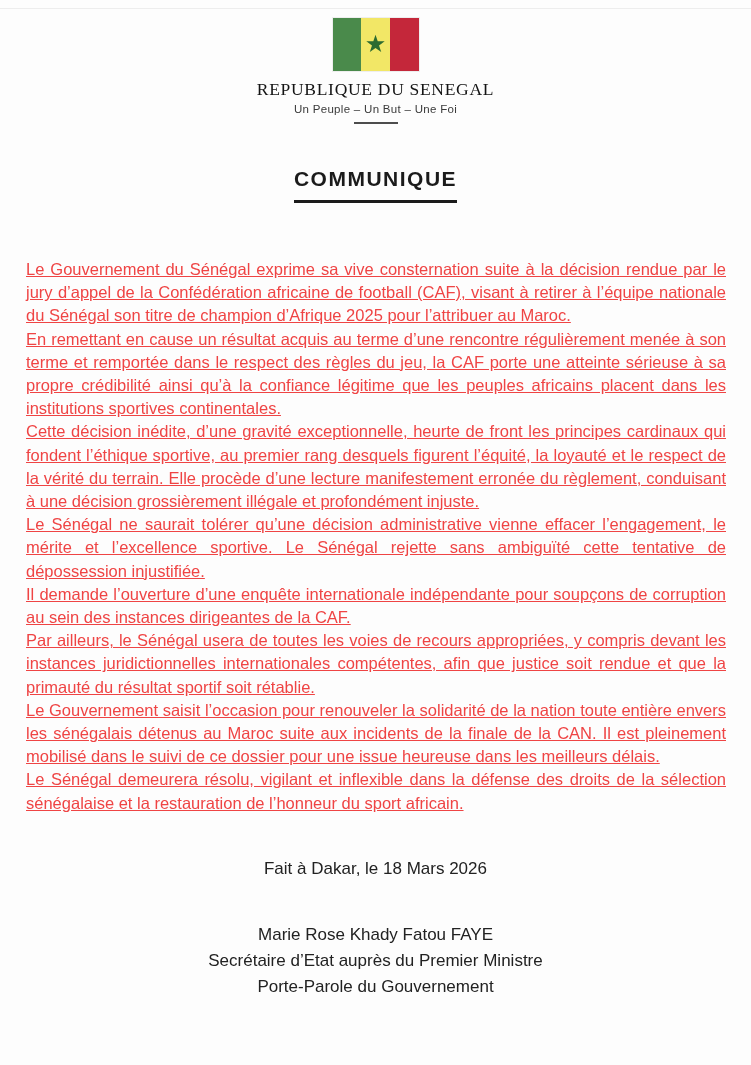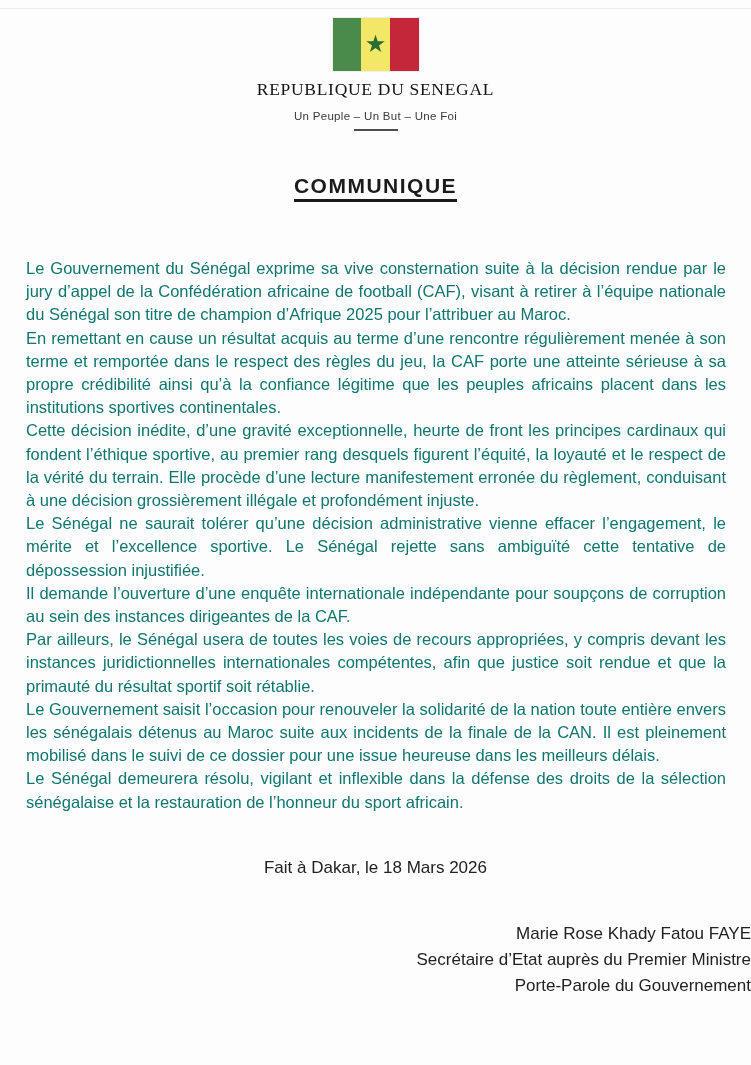--- a/index.html
+++ b/index.html
@@ -39,64 +39,65 @@
   }
   .country-name {
     margin-top: 8px;
     font-family: "Liberation Serif", serif;
     font-weight: normal;
     font-size: 17.5px;
     letter-spacing: 0.7px;
     color: #141414;
   }
   .motto {
-    margin-top: 10px;
+    margin-top: 3px;
     font-size: 11.5px;
     letter-spacing: 0.3px;
     color: #3a3a3a;
   }
   .header-divider {
     width: 44px;
     border: none;
     border-top: 2px solid #4d4d4d;
     margin: 7px auto 0 auto;
   }
 
   
   .title-wrap { text-align: center; margin-top: 43px; }
   .doc-title {
     display: inline-block;
     font-size: 21px;
     font-weight: bold;
     letter-spacing: 1.5px;
     color: #1b1b1b;
     border-bottom: 3px solid #1b1b1b;
-    padding-bottom: 1px;
+    padding-bottom: 9px;
   }
 
   
   .doc-body { margin: 55px 25px 0 26px; }
   .doc-body p {
     margin: 0;
     font-size: 16.5px;
     line-height: 23.2px;
     text-align: justify;
-    color: #0f766e;
+    color: #ef4444;
+    text-decoration: underline;
   }
 
   
   .dateline {
     margin-top: 44px;
     text-align: center;
     font-size: 17px;
     color: #222222;
   }
   .signature {
     margin-top: 43px;
-    text-align: right;
+    text-align: center;
     font-size: 17px;
     line-height: 26px;
     color: #222222;
   }
 </style>
 </head>
 <body>
 
 <div class="page">
   <div class="photo-edge"></div>

